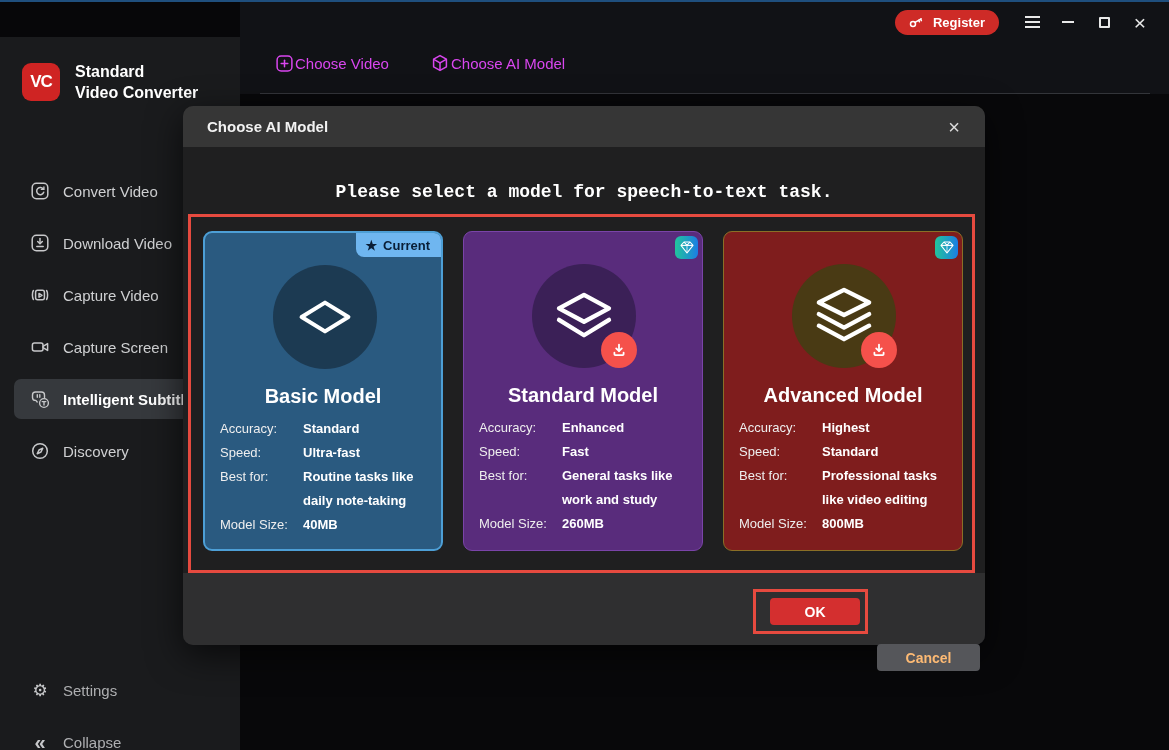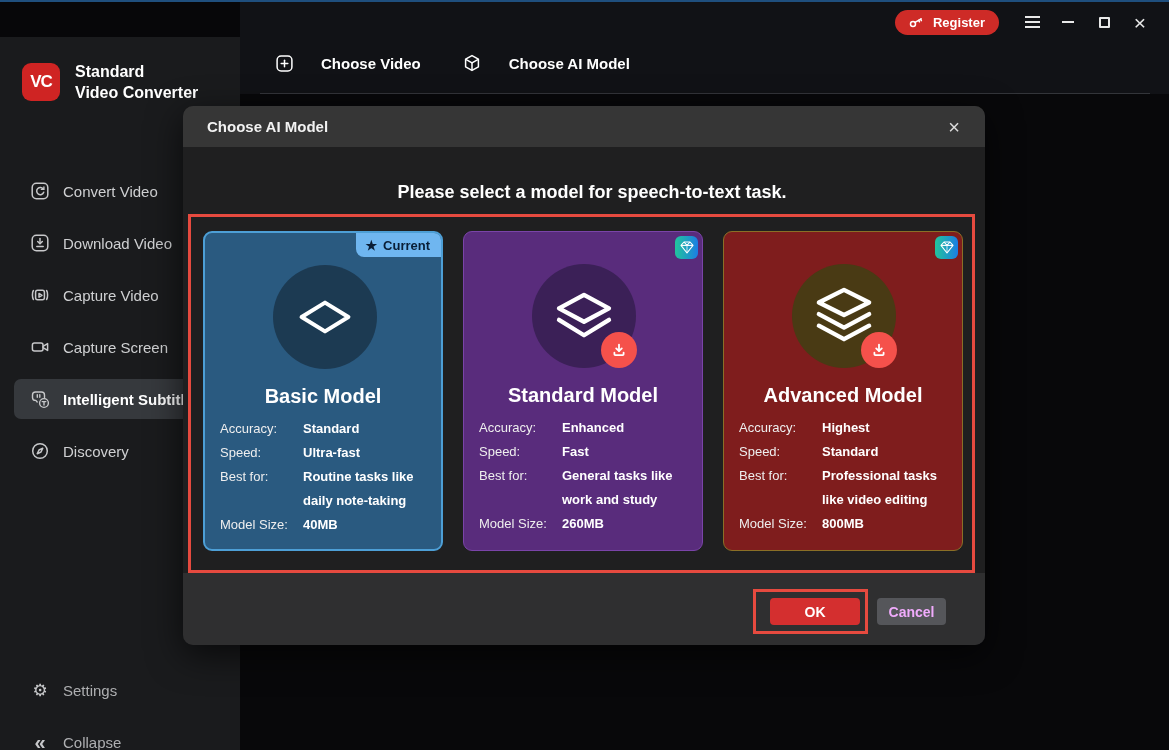--- a/index.html
+++ b/index.html
@@ -33,32 +33,32 @@
   .register { display:flex; align-items:center; gap:10px; height:25px; padding:0 14px; background:#ce2b27; border:none;
               border-radius:13px; color:#fff; font-weight:700; font-size:13px; font-family:inherit; cursor:pointer; }
   .win-btn { width:30px; height:26px; margin-left:6px; display:flex; align-items:center; justify-content:center;
              color:#e8e8e8; cursor:pointer; }
   .hamburger { margin-left:18px; flex-direction:column; gap:3px; }
   .hamburger i { display:block; width:15px; height:2px; background:#e8e8e8; }
   .min-line { display:block; width:12px; height:2px; background:#e8e8e8; }
   .max-box { display:block; width:11px; height:11px; border:2px solid #e8e8e8; border-radius:1px; }
   .close-glyph { font-size:21px; line-height:1; }
   .tabsbar { position:absolute; left:36px; top:54px; display:flex; align-items:center; gap:42px; }
-  .tab { display:flex; align-items:center; gap:28px; color:#ffffff; font-size:15px; cursor:pointer;font-weight:bold; }
+  .tab { display:flex; align-items:center; gap:2px; color:#d946ef; font-size:15px; cursor:pointer; }
   .tab svg { display:block; }
 
   
   .dialog { position:absolute; left:183px; top:106px; width:802px; height:539px; border-radius:10px; background:#1f1f20;
             box-shadow:0 10px 35px rgba(0,0,0,.65); z-index:20; }
   .dialog-header { position:absolute; left:0; top:0; width:802px; height:41px; background:#363636; border-radius:10px 10px 0 0;
                    display:flex; align-items:center; }
   .dialog-title { margin-left:24px; color:#f2f2f2; font-size:15px; font-weight:700; }
   .dialog-close { position:absolute; right:18px; top:8px; width:26px; height:26px; display:flex; align-items:center;
                   justify-content:center; color:#dcdcdc; font-size:20px; cursor:pointer; }
-  .prompt { position:absolute; left:8px; top:76px; width:802px; text-align:center; color:#ffffff; font-size:18px; font-weight:700; }
+  .prompt { position:absolute; left:0; top:76px; width:802px; text-align:center; color:#ffffff; font-size:18px; font-weight:700;font-family:Liberation Mono, monospace; }
   .cards-annotation { position:absolute; left:5px; top:108px; width:787px; height:359px; border:3px solid #e64a3f; z-index:30; pointer-events:none; }
 
   .card { position:absolute; top:125px; width:240px; height:320px; border-radius:9px; cursor:pointer; }
   .card-basic    { left:20px;  background:#2a5a80; border:2px solid #4d9fd6; }
   .card-standard { left:280px; background:#592c7c; border:1px solid #7a44a8; }
   .card-advanced { left:540px; background:#7f1d1d; border:1px solid #8a6f26; }
   .circle { position:absolute; left:68px; top:32px; width:104px; height:104px; border-radius:50%;
             display:flex; align-items:center; justify-content:center; }
   .card-basic .circle    { background:#1c3a52; }
   .card-standard .circle { background:#3b2057; }
@@ -73,21 +73,21 @@
   .rows { position:absolute; left:15px; top:184px; width:218px; }
   .row { display:flex; line-height:24px; font-size:13px; }
   .row .lbl { width:83px; color:#eeeeee; flex:none; }
   .row .val { color:#ffffff; font-weight:700; }
 
   .dialog-footer { position:absolute; left:0; top:467px; width:802px; height:72px; background:#2f2f30; border-radius:0 0 10px 10px; }
   .ok-annotation { position:absolute; left:570px; top:483px; width:115px; height:45px; border:3px solid #e64a3f; z-index:30; pointer-events:none; }
   .btn { position:absolute; top:492px; height:27px; border:none; border-radius:4px; font-family:Liberation Sans, sans-serif; font-size:14px;
          font-weight:700; cursor:pointer; }
   .btn-ok { left:587px; width:90px; background:#d42f2f; color:#fff; }
-  .btn-cancel { left:694px; width:69px; background:#55565a; color:#f0abfc; }
+  .btn-cancel { left:694px; width:103px; background:#55565a; color:#fdba74;margin-top:46px; }
 </style>
 </head>
 <body>
 
 <div class="topline"></div>
 
 <aside class="sidebar">
   <div class="brand">
     <div class="logo">
       <span>VC</span>

